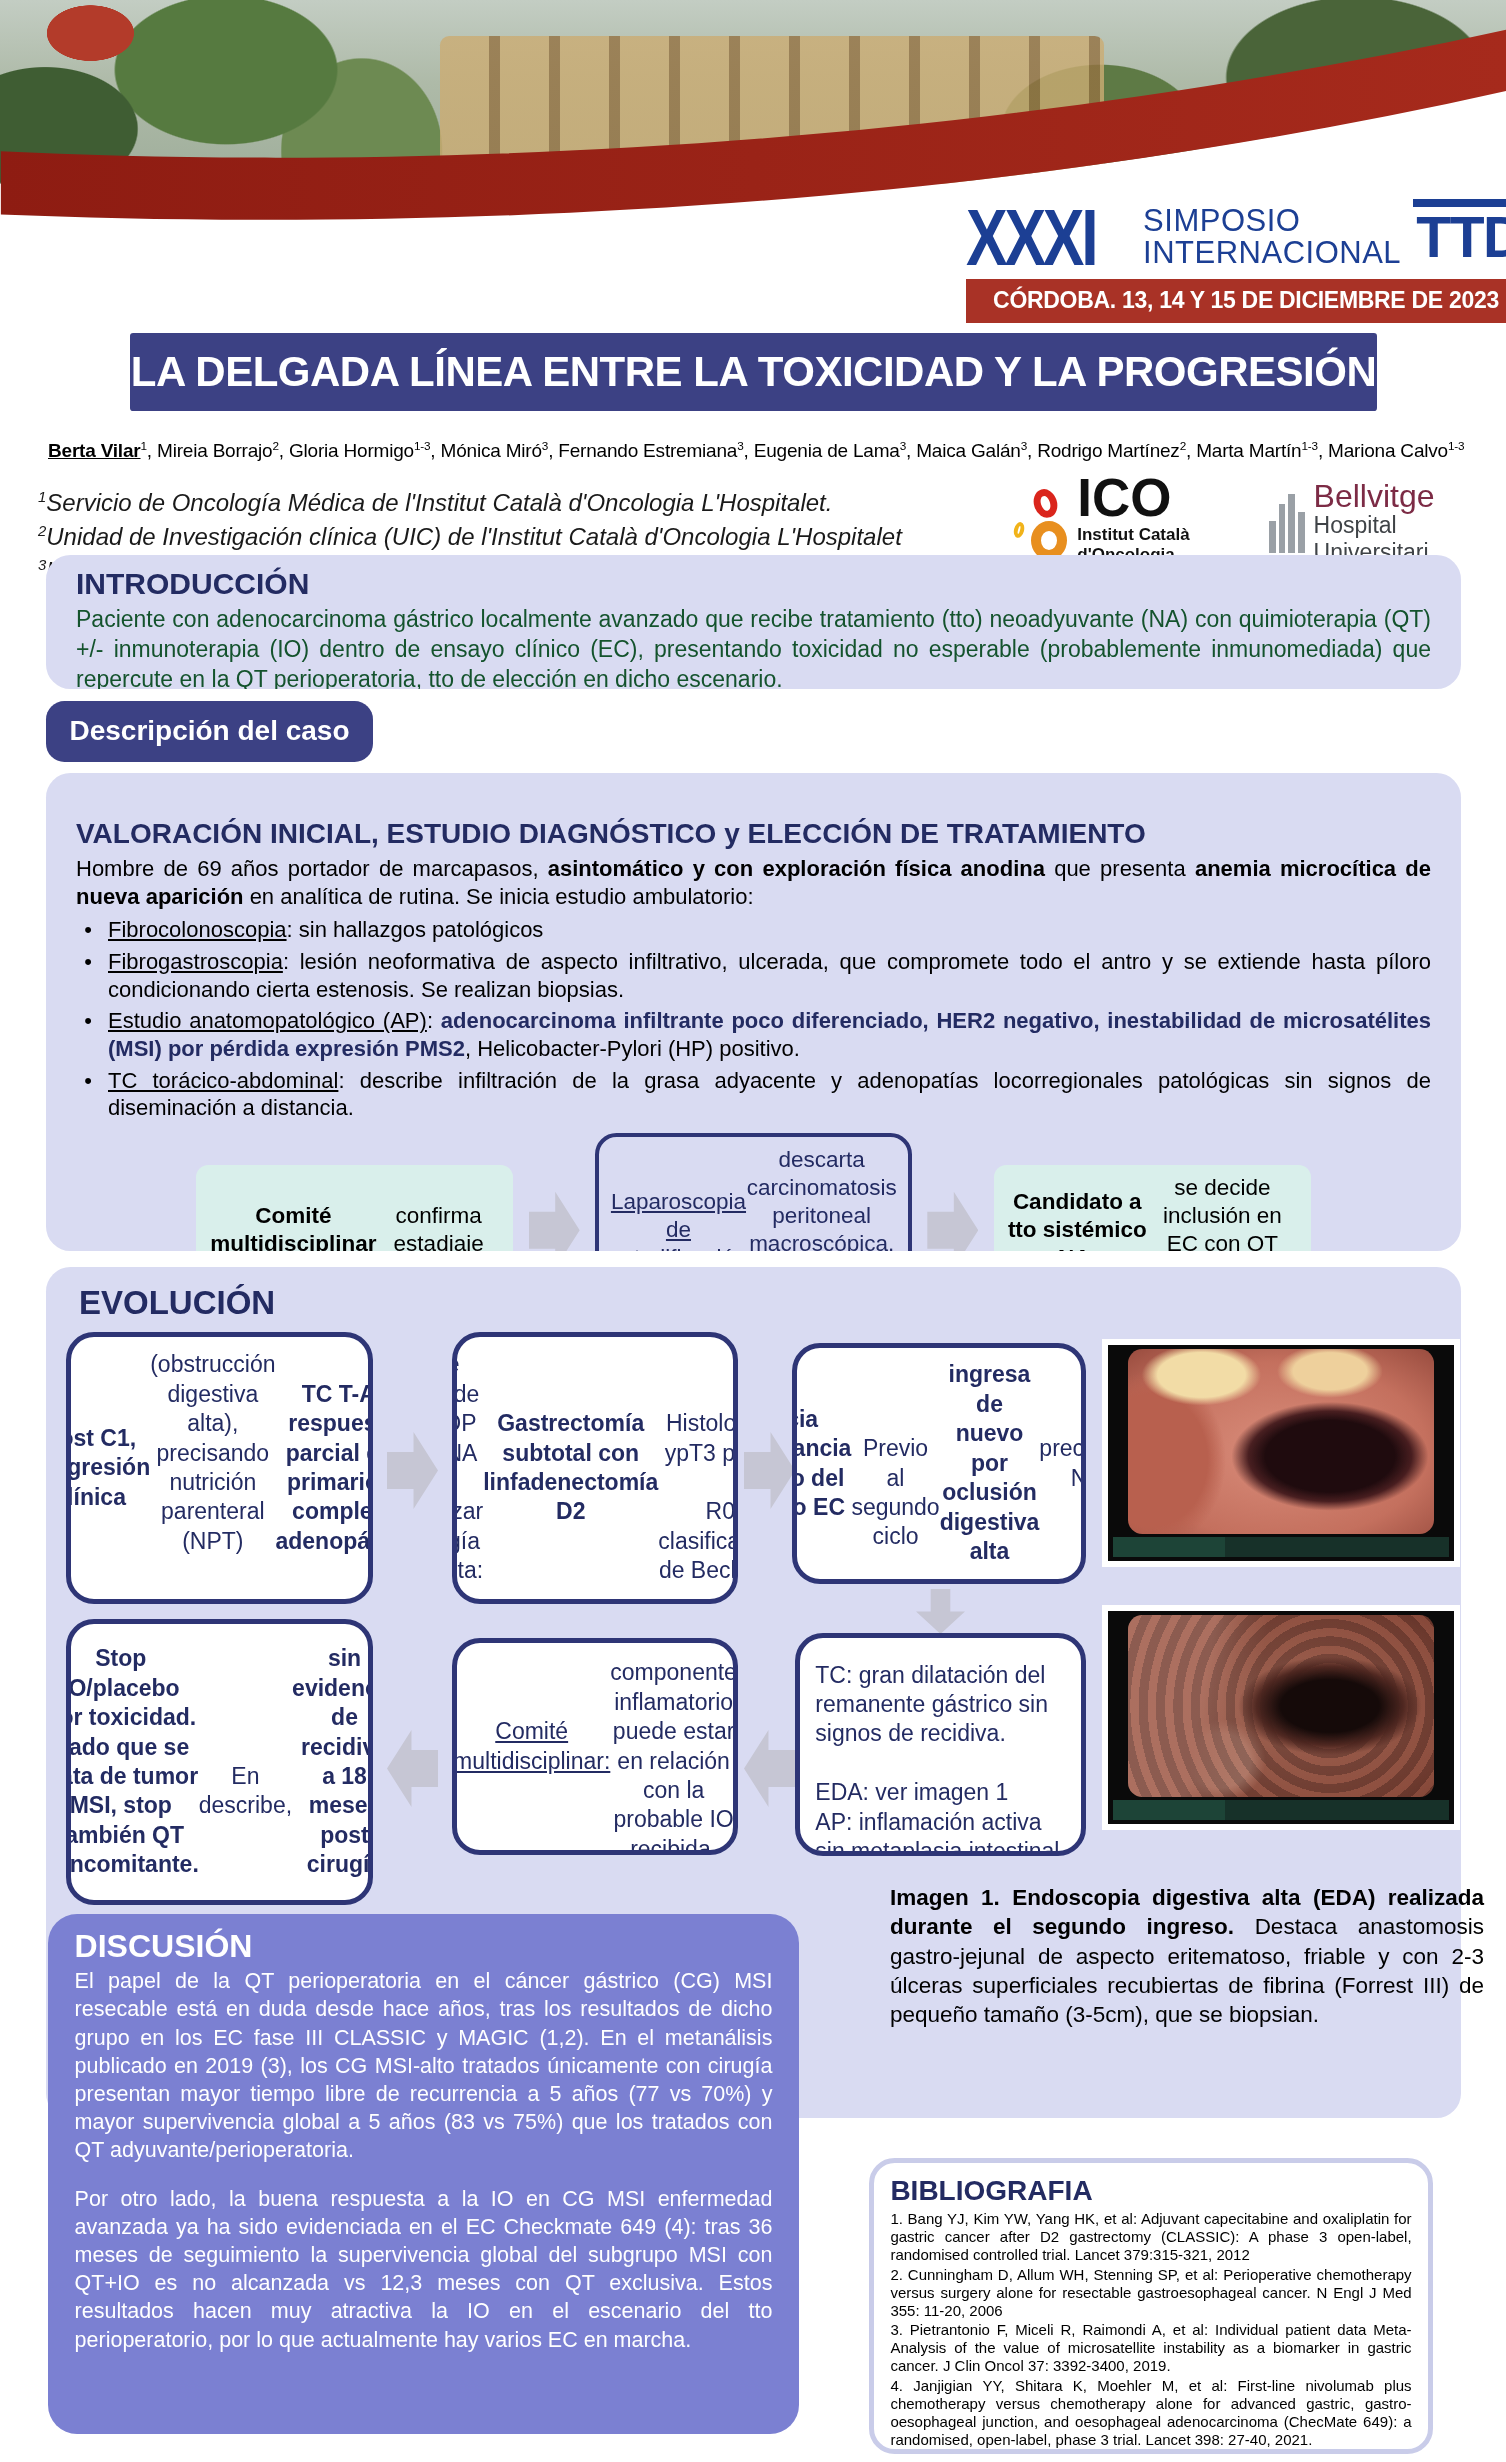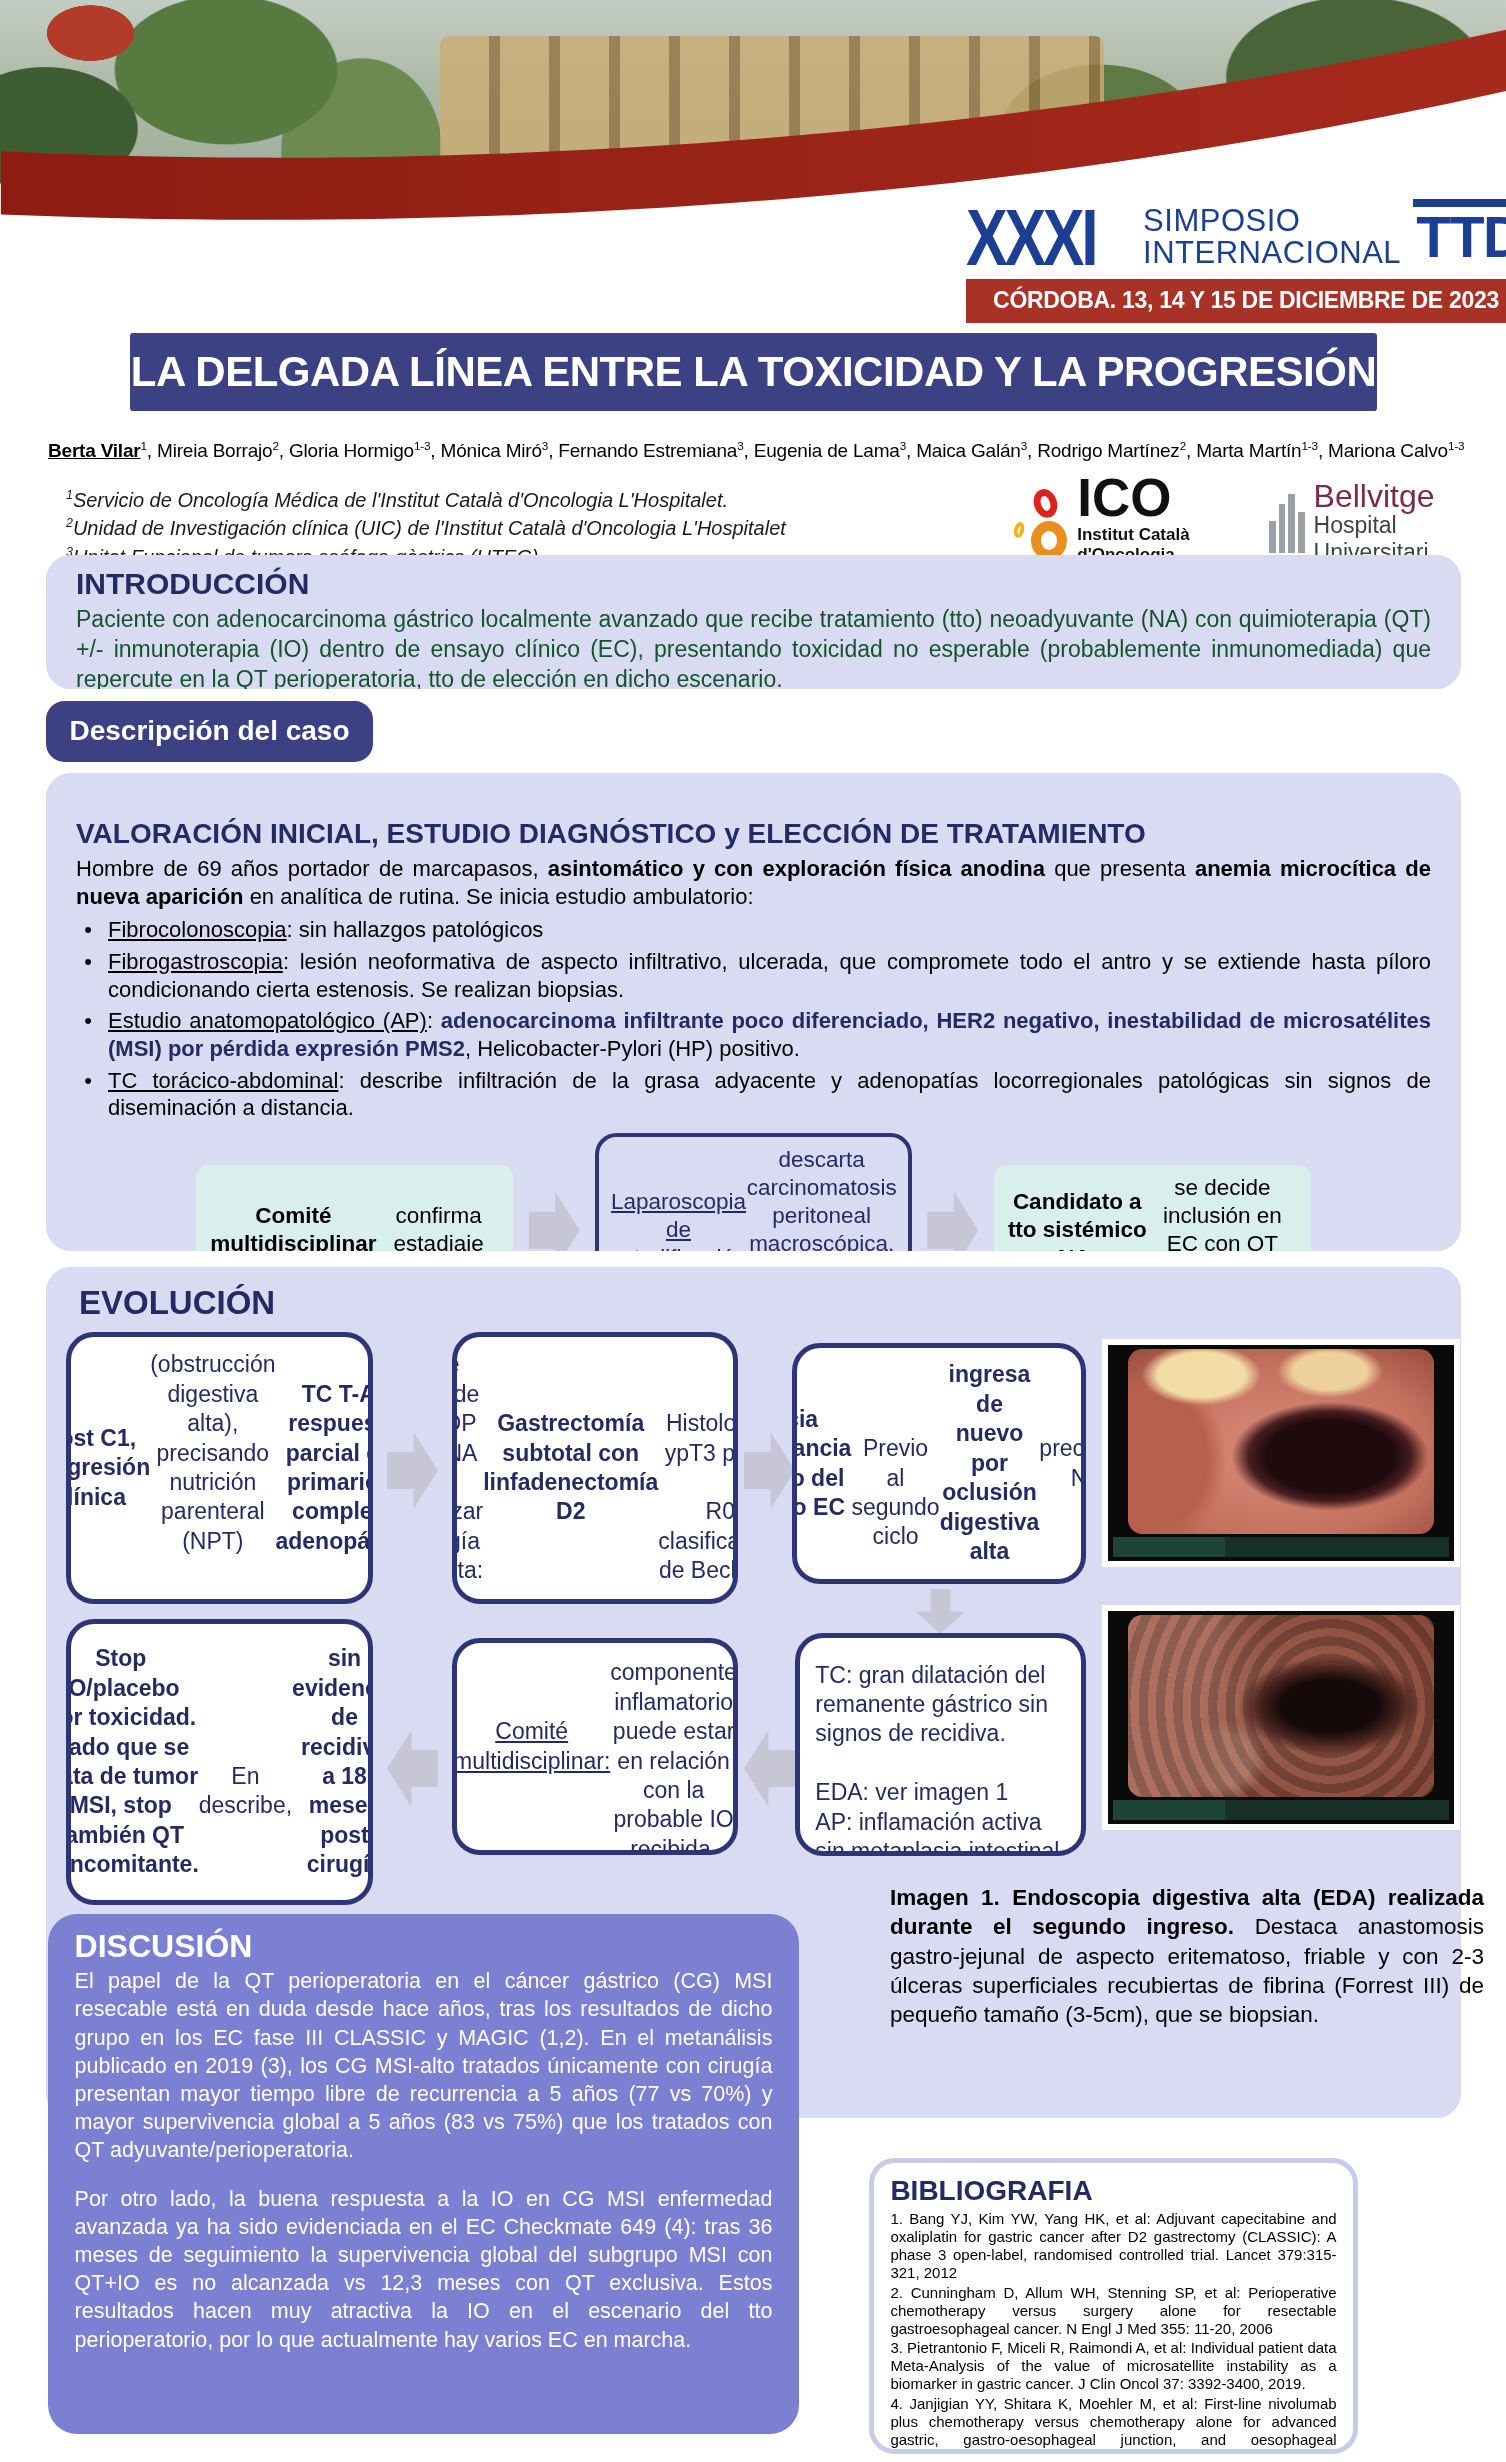--- a/index.html
+++ b/index.html
@@ -34,21 +34,21 @@
   .logo-words{display:flex;flex-direction:column;color:#1c3f94;font-size:31px;line-height:1.04;font-weight:500;letter-spacing:0.5px;padding-bottom:2px}
   .ttd{position:relative;width:128px;height:72px;padding-top:10.2px;margin-left:4.1px}
   .ttd::before{content:"";position:absolute;top:0;left:-3.1px;right:0;height:7.7px;background:#1c3f94;border-radius:0 5.1px 5.1px 0}
   .ttd-text{font-size:57px;font-weight:900;color:#1c3f94;letter-spacing:-1.5px;line-height:1}
   .date-bar{margin-top:8.2px;background:var(--red);color:#fff;font-weight:bold;font-size:23px;letter-spacing:-0.3px;padding:8.2px 5.1px;text-align:center;width:560px}
 
   
   .title-bar{position:absolute;left:130px;top:333px;width:1247px;height:78px;background:var(--bar);color:#fff;
     display:flex;align-items:center;justify-content:center;font-weight:bold;font-size:42px;letter-spacing:-0.5px;border-radius:3.1px}
   .authors{position:absolute;left:48px;top:439px;width:1436px;font-size:19px;color:#000;letter-spacing:-0.2px}
-  .affils{position:absolute;left:66px;top:486px;width:920px;font-style:italic;font-size:20px;line-height:1.42;color:#1a1a1a}
+  .affils{position:absolute;left:38px;top:486px;width:920px;font-style:italic;font-size:24px;line-height:1.42;color:#1a1a1a}
   sup{font-size:62%;vertical-align:super}
   .s-b{font-weight:bold}
   .s-u{text-decoration:underline}
   .s-bu{font-weight:bold;text-decoration:underline}
   .s-nb{font-weight:bold;color:var(--navy)}
 
   
   .logos{position:absolute;left:1014px;top:475px;width:478px;display:flex;align-items:flex-end;justify-content:space-between}
   .ico{display:flex;align-items:flex-end;gap:6.1px}
   .ico-circles{position:relative;width:64px;height:76px}
@@ -128,21 +128,21 @@
   .osd{position:absolute;left:5.1px;right:5.1px;bottom:4.1px;height:19.4px;background:#173129;
     border-left:112px solid #1d4437}
   .cap{position:absolute;left:844px;top:616px;width:594px;font-size:22.5px;line-height:1.3;color:#000}
 
   
   .disc{position:absolute;left:48px;top:1914px;width:751px;height:520px;background:var(--purple);border-radius:29px;
     padding:14.3px 26.6px;color:#fff;overflow:hidden}
   .disc-h{font-size:32px;font-weight:bold;color:#fff;margin-bottom:2px}
   .disc p{font-size:21.5px;line-height:1.31;color:#fff}
   .disc p + p{margin-top:20.4px}
-  .bib{position:absolute;left:869px;top:2158px;width:489px;height:296px;background:#fff;border:5.1px solid #c9cce9;
+  .bib{position:absolute;left:869px;top:2158px;width:564px;height:296px;background:#fff;border:5.1px solid #c9cce9;
     border-radius:25.6px;padding:12.3px 16.4px;overflow:hidden}
   .bib-h{font-size:28px;font-weight:bold;color:var(--navy);margin-bottom:3.1px}
   .bib-item{font-size:15px;line-height:1.2;color:#000;text-align:justify;margin-bottom:1.5px}
 </style>
 </head>
 <body>
 
 <div class="poster">
 
   <div class="hero">

